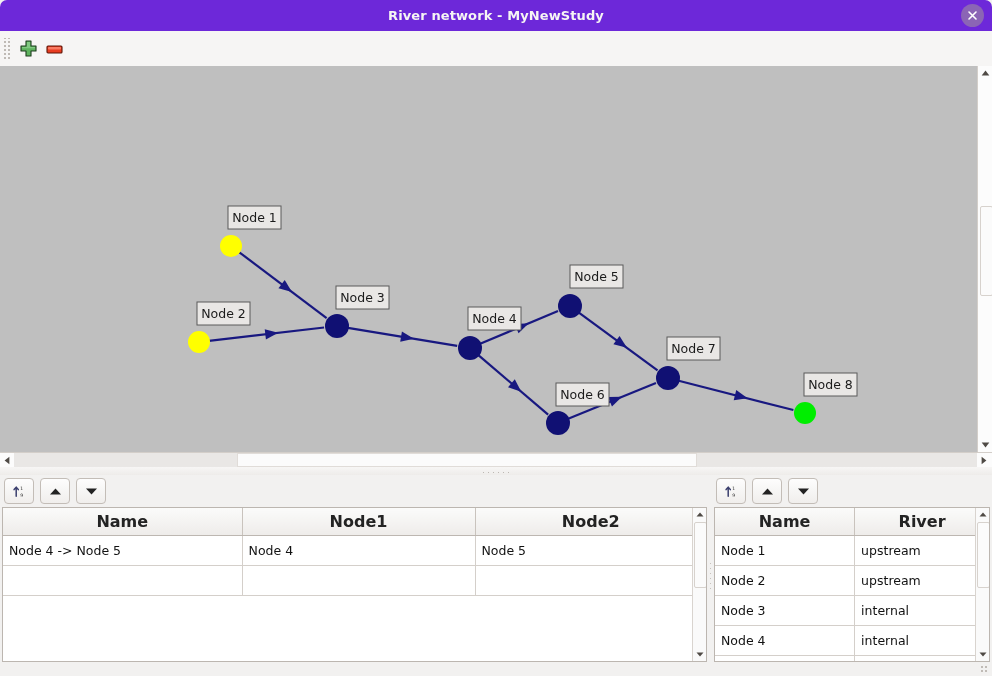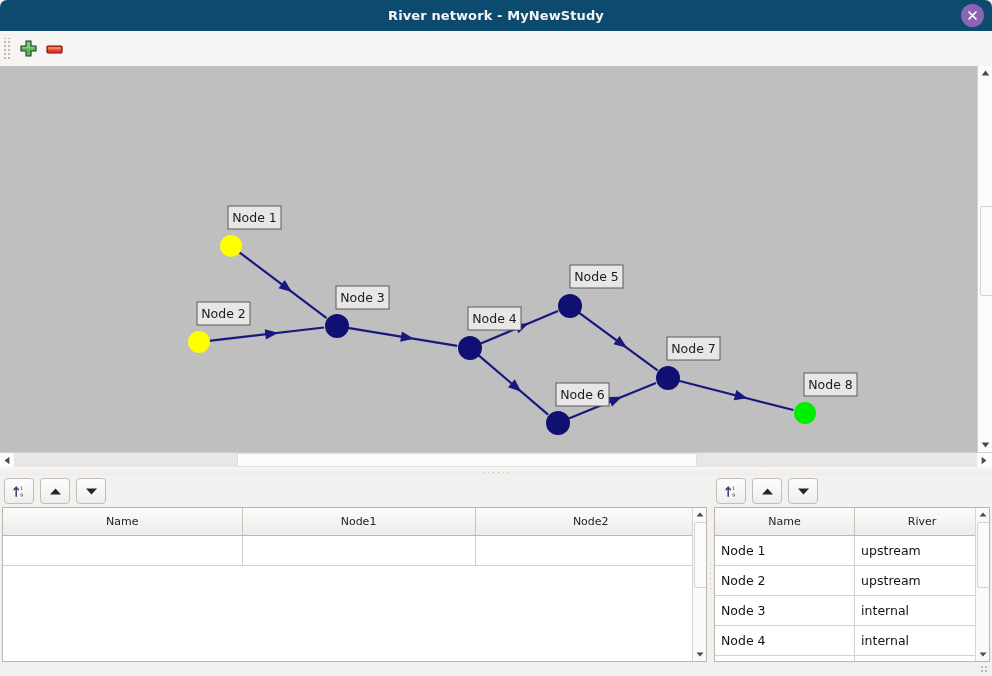--- a/index.html
+++ b/index.html
@@ -8,21 +8,21 @@
     background:#f2f1f0;
     font-family:"DejaVu Sans","Liberation Sans",sans-serif;
     font-size:12.5px;color:#1b1b1b;
     -webkit-font-smoothing:antialiased;
   }
   .window{position:relative;width:992px;height:676px;background:#f2f1f0;box-sizing:border-box;}
 
   
   .titlebar{
     position:absolute;left:0;top:0;width:992px;height:31px;
-    background:#0c4a6e;
+    background:#6d28d9;
     border-top-left-radius:7px;border-top-right-radius:7px;
     display:flex;align-items:center;justify-content:center;
   }
   .title-text{color:#f6f5f4;font-size:13px;font-weight:bold;letter-spacing:.1px;}
   .close-btn{
     position:absolute;right:8px;top:4px;width:23px;height:23px;border-radius:50%;
     background:#8b65b5;display:flex;align-items:center;justify-content:center;
     cursor:pointer;
   }
   .close-btn svg{display:block;}
@@ -89,21 +89,21 @@
 
   .grid{
     position:absolute;left:2px;right:2px;top:32px;bottom:14px;
     border:1px solid #bcb6b0;background:#ffffff;box-sizing:border-box;overflow:hidden;
   }
   .panel-right .grid{left:2px;right:2px;}
   table.tbl{border-collapse:collapse;table-layout:fixed;width:100%;}
   table.tbl th{
     background:linear-gradient(#fbfbfa,#eeecea);
     border-right:1px solid #c9c3bd;border-bottom:1px solid #bdb7b1;
-    font-weight:normal;font-size:11px;color:#232323;height:25px;text-align:center;margin-top:24px;
+    font-weight:bold;font-size:16px;color:#232323;height:25px;text-align:center;margin-top:24px;
   }
   table.tbl th:last-child{border-right:none;text-align:center;}
   table.tbl td{
     border-right:1px solid #d4cfca;border-bottom:1px solid #d4cfca;
     height:29px;padding:0 6px;font-size:12.5px;color:#121212;white-space:nowrap;overflow:hidden;
   }
   table.tbl td:last-child{border-right:none;}
   .grid-vscroll{position:absolute;right:0;top:0;width:14px;bottom:0;background:#fafafa;border-left:1px solid #d9d4cf;box-sizing:border-box;}
   .grid-vscroll .ga{width:13px;height:13px;display:flex;align-items:center;justify-content:center;cursor:pointer;}
   .grid-vscroll .gthumb{position:absolute;left:1px;width:11px;background:#fbfbfb;border:1px solid #d7d2cd;border-radius:2px;cursor:pointer;}
@@ -279,20 +279,25 @@
             </colgroup>
           <thead>
               <tr id="branch-head">
                 <th>Name</th>
                 <th>Node1</th>
                 <th>Node2</th>
               </tr>
             </thead>
           <tbody id="branch-body">
               <tr>
+                <td>Node 4 -&gt; Node 5</td>
+                <td>Node 4</td>
+                <td>Node 5</td>
+              </tr>
+              <tr>
                 <td>&nbsp;</td>
                 <td>&nbsp;</td>
                 <td>&nbsp;</td>
               </tr>
             </tbody>
         </table>
         <div class="grid-vscroll">
           <div class="ga">
             <svg width="8" height="5" viewBox="0 0 8 5">
               <path d="M4 0.5 L7.5 4.5 L0.5 4.5 Z" fill="#4f4a45"></path>

